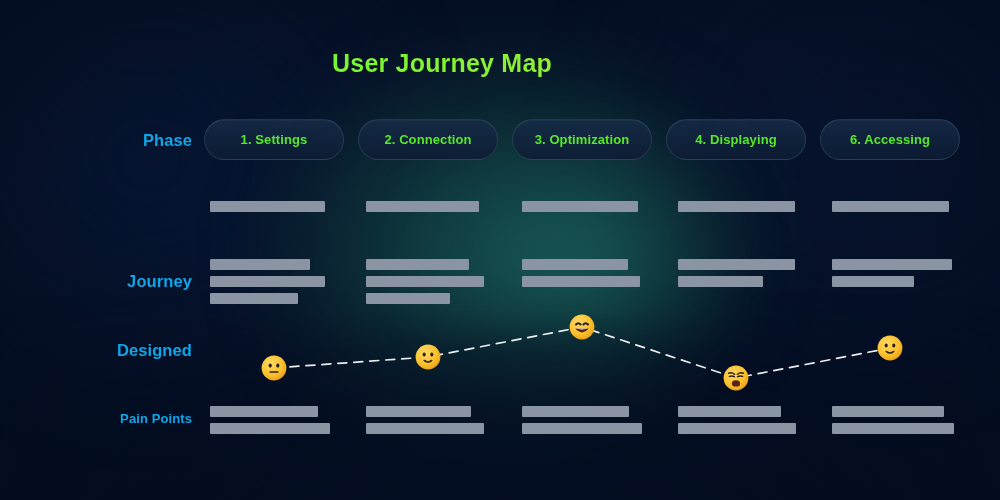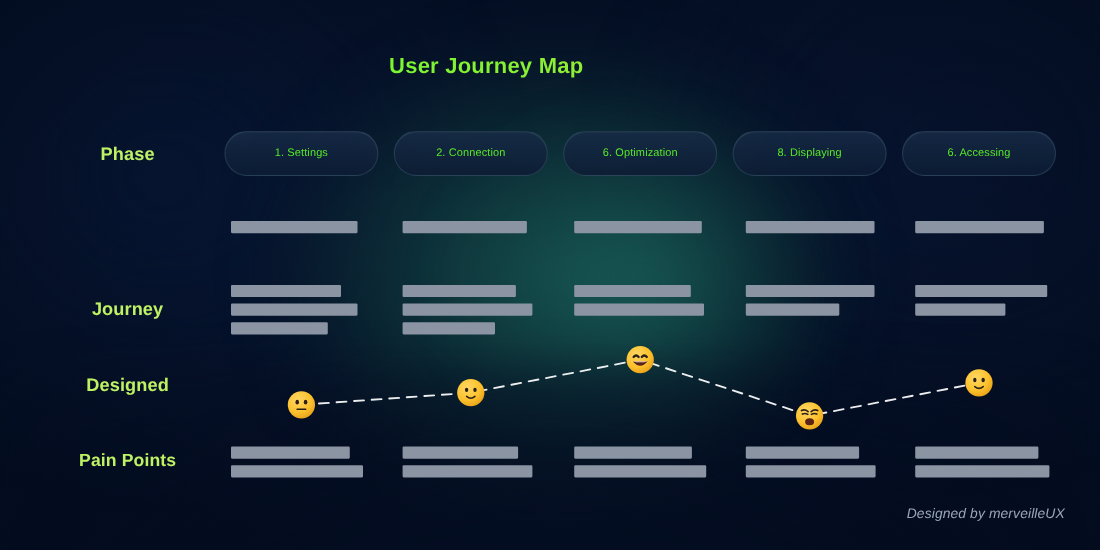--- a/index.html
+++ b/index.html
@@ -104,60 +104,60 @@
     position: absolute;
     inset: 0;
   }
 
   .title {
     position: absolute;
     top: 49px;
     left: 0;
     width: 884px;
     text-align: center;
-    font-size: 20px;
+    font-size: 25px;
     font-weight: bold;
     letter-spacing: 0.2px;
     background: linear-gradient(95deg, #4bf03a 0%, #7cf532 42%, #b9e03a 100%);
     -webkit-background-clip: text;
     background-clip: text;
     color: transparent;
     -webkit-text-fill-color: transparent;
   }
 
   .row-label {
     position: absolute;
     left: 40px;
     width: 152px;
-    text-align: center;
-    color: #bef264;
+    text-align: right;
+    color: #0ea5e9;
     font-weight: bold;
     font-size: 16.5px;
     letter-spacing: 0.1px;
   }
-  .row-label.small { font-size: 16px; }
+  .row-label.small { font-size: 13px; }
 
   
   .pill {
     position: absolute;
     top: 119px;
     height: 41px;
     border-radius: 21px;
     background: linear-gradient(180deg, rgba(24,44,72,0.82) 0%, rgba(13,28,52,0.9) 100%);
     border: 1px solid rgba(108,150,160,0.22);
     box-shadow: inset 0 1px 0 rgba(255,255,255,0.035);
     display: flex;
     align-items: center;
     justify-content: center;
     box-sizing: border-box;
   }
   .pill-label {
     color: #57e827;
-    font-weight: normal;
-    font-size: 10px;
+    font-weight: bold;
+    font-size: 13px;
     letter-spacing: 0.1px;
     white-space: nowrap;
   }
 
   
   .bar {
     position: absolute;
     height: 11px;
     border-radius: 1px;
     background: #8a94a3;
@@ -212,24 +212,24 @@
     <div class="row-label small" style="top:411px">Pain Points</div>
 
     <div id="pill-layer">
         <div class="pill" style="left: 204px; width: 140px;">
           <span class="pill-label">1. Settings</span>
         </div>
         <div class="pill" style="left: 358px; width: 140px; justify-content: center;">
           <span class="pill-label">2.  Connection</span>
         </div>
         <div class="pill" style="left: 512px; width: 140px;">
-          <span class="pill-label">6. Optimization</span>
+          <span class="pill-label">3. Optimization</span>
         </div>
         <div class="pill" style="left: 666px; width: 140px;">
-          <span class="pill-label">8. Displaying</span>
+          <span class="pill-label">4. Displaying</span>
         </div>
         <div class="pill" style="left: 820px; width: 140px;">
           <span class="pill-label">6. Accessing</span>
         </div>
       </div>
     <div id="bar-layer">
         <div class="bar" style="left: 210px; top: 201px; width: 115px;"></div>
         <div class="bar" style="left: 210px; top: 259px; width: 100px;"></div>
         <div class="bar" style="left: 210px; top: 276px; width: 115px;"></div>
         <div class="bar" style="left: 210px; top: 293px; width: 88px;"></div>
@@ -326,16 +326,15 @@
                 <stop offset="100%" stop-color="#e59a14"></stop>
               </radialGradient>
             </defs>
             <circle cx="14" cy="14" r="12.4" fill="url(#g_slightly-smiling-face)"></circle>
             <ellipse cx="10.2" cy="11.4" rx="1.55" ry="2.0" fill="#2b2118"></ellipse>
             <ellipse cx="17.8" cy="11.4" rx="1.55" ry="2.0" fill="#2b2118"></ellipse>
             <path d="M10.2 17.4 q3.8 3.3 7.6 0" stroke="#2b2118" stroke-width="1.45" fill="none" stroke-linecap="round"></path>
           </svg></div>
       </div>
 
-    <div class="footer">Designed by merveilleUX</div>
 
   </div>
 </div>
 
 </body></html>

